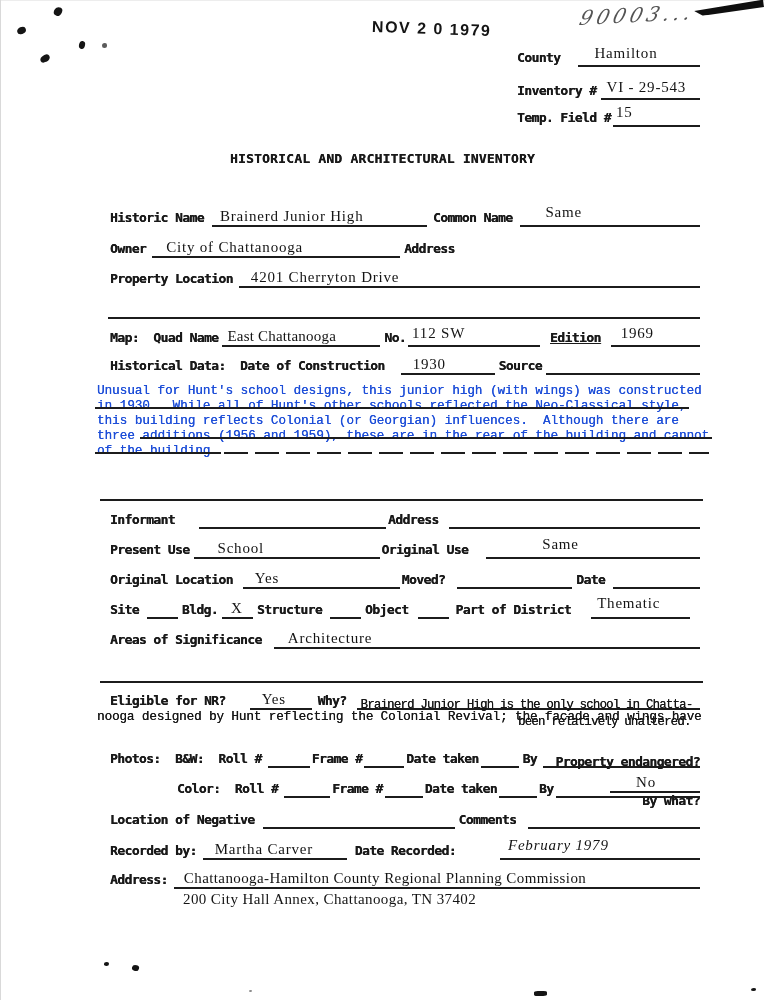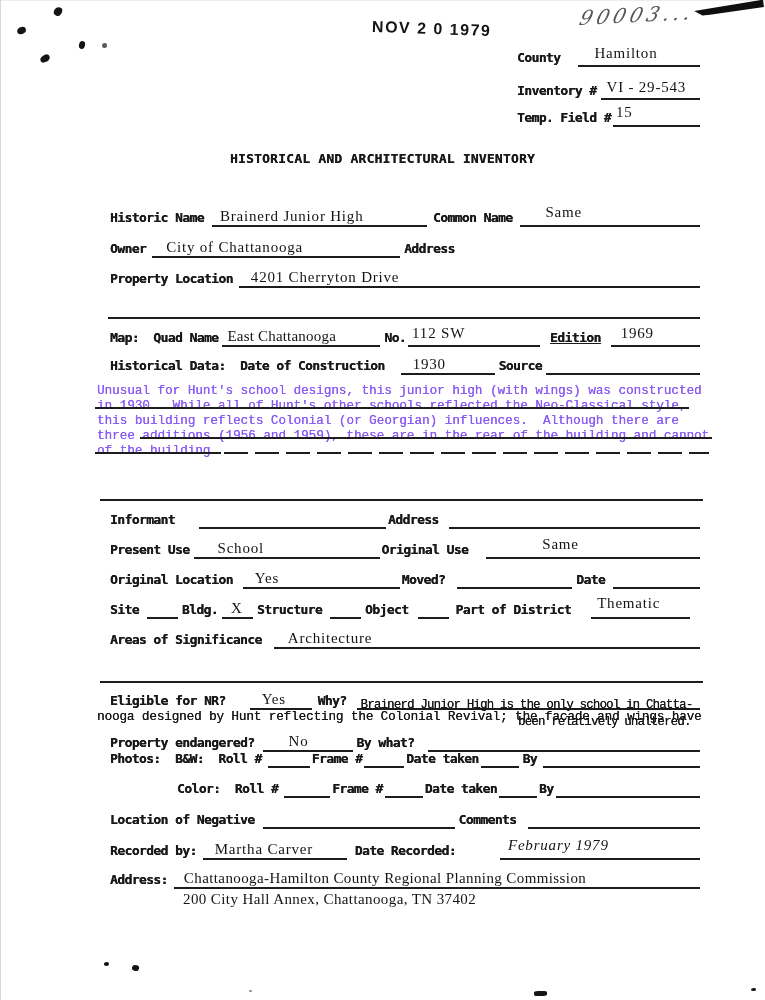--- a/index.html
+++ b/index.html
@@ -11,21 +11,21 @@
   .u{border-bottom:2px solid #1c1c1c;height:20px;display:flex;align-items:flex-end;flex:none;}
   .g{flex:1;}
   .fill{font:400 15px/17px "Liberation Serif",serif;letter-spacing:0.8px;white-space:pre;
         position:relative;color:#141414;}
   .up2{top:-2px}.up3{top:-3px}.up4{top:-4px}.up5{top:-5px}
   .hr{position:absolute;height:2px;background:#1c1c1c;}
   .title{position:absolute;left:0;right:0;top:151px;text-align:center;
          font:700 13px/16px "DejaVu Sans Mono",monospace;letter-spacing:0.2px;
          text-shadow:0.2px 0 0 currentColor;}
   .para{position:absolute;left:97px;top:384px;width:612px;
-        font:400 12.6px/15.1px "Liberation Mono",monospace;color:#8b5cf6;
+        font:400 12.6px/15.1px "Liberation Mono",monospace;color:#1d4ed8;
         text-shadow:0.2px 0 0 currentColor;}
   .para > div{height:15.1px;white-space:pre;}
   .pline{display:flex;align-items:flex-end;}
   .strike{position:relative;display:inline-block;}
   .strike::after{content:"";position:absolute;left:-2px;right:-3px;top:7.5px;height:2px;
         background:#1c1c1c;}
   .dash{flex:1;height:2px;margin:0 0 5px 6px;
         background:repeating-linear-gradient(90deg,#1c1c1c 0 24px,transparent 24px 31px);}
   .typed-sm{font:400 12.4px/13.5px "Liberation Mono",monospace;letter-spacing:-0.8px;
         white-space:pre;text-shadow:0.2px 0 0 currentColor;color:#171717;}
@@ -201,21 +201,21 @@
       <span class="fill" style="padding-left:12px;">Yes</span>
     </span>
     <span class="lbl" style="margin-left:6px;">Why?</span>
     <span class="u g" style="margin-left:10px;">
       <span class="typed-sm" style="position:relative;top:4px;padding-left:4px;">Brainerd Junior High is the only school in Chatta-</span>
     </span>
   </div>
   <div class="abs typed-sm" style="left:97px;top:710px;font-size:12.7px;letter-spacing:-0.15px;">nooga designed by Hunt reflecting the Colonial Revival; the facade and wings have</div>
   <div class="abs typed-sm" style="left:518px;top:716px;">been relatively unaltered.</div>
 
-  <div class="row" style="top:732px;">
+  <div class="row" style="top:754px;flex-direction:column;">
     <span class="lbl">Property endangered?</span>
     <span class="u" style="margin-left:8px;width:90px;">
       <span class="fill" style="padding-left:26px;">No</span>
     </span>
     <span class="lbl" style="margin-left:4px;">By what?</span>
     <span class="u g" style="margin-left:14px;"></span>
   </div>
 
   <div class="row" style="top:748px;">
     <span class="lbl">Photos:  B&amp;W:  Roll #</span>

